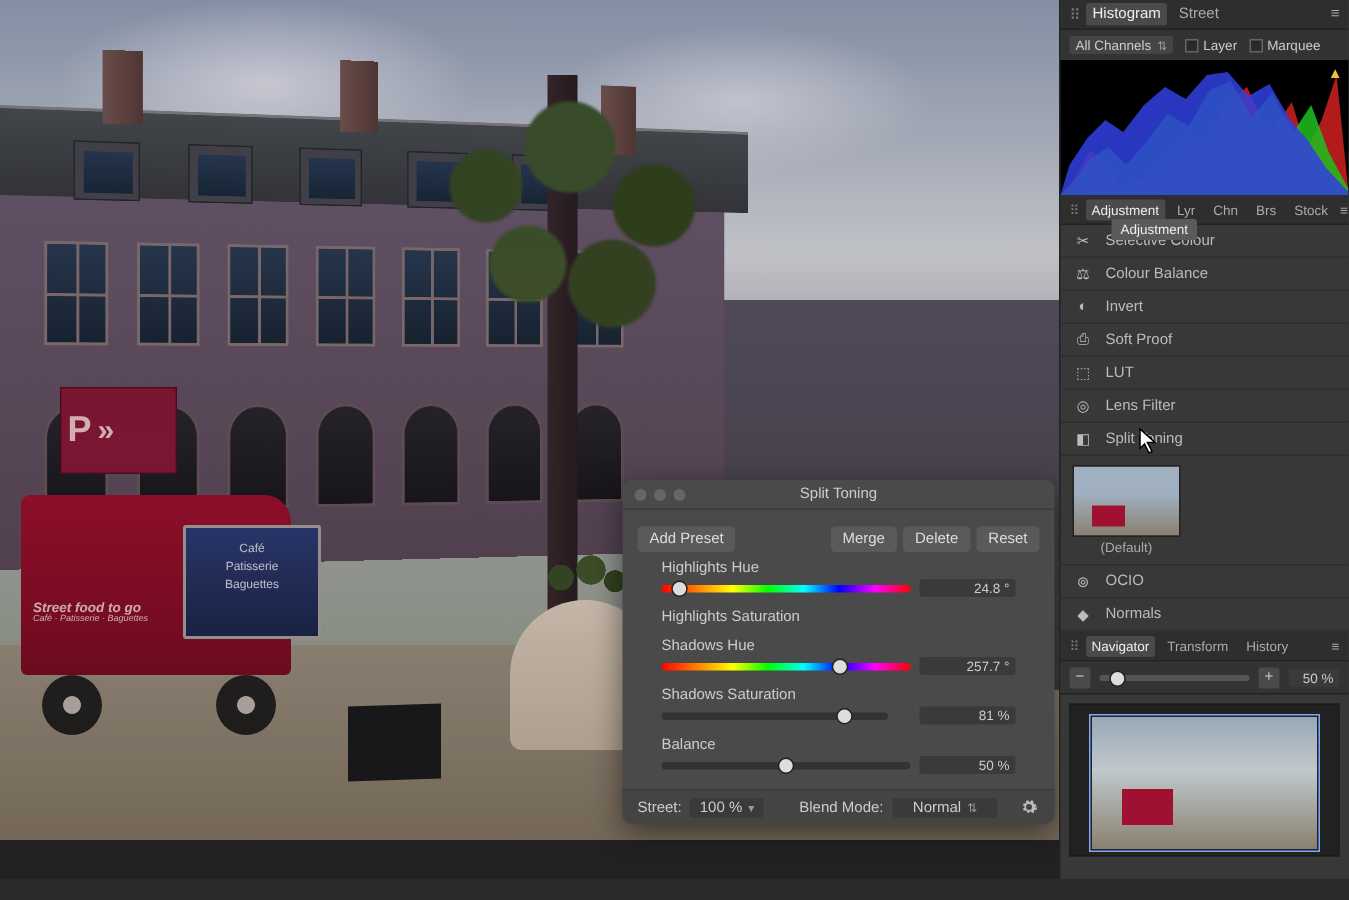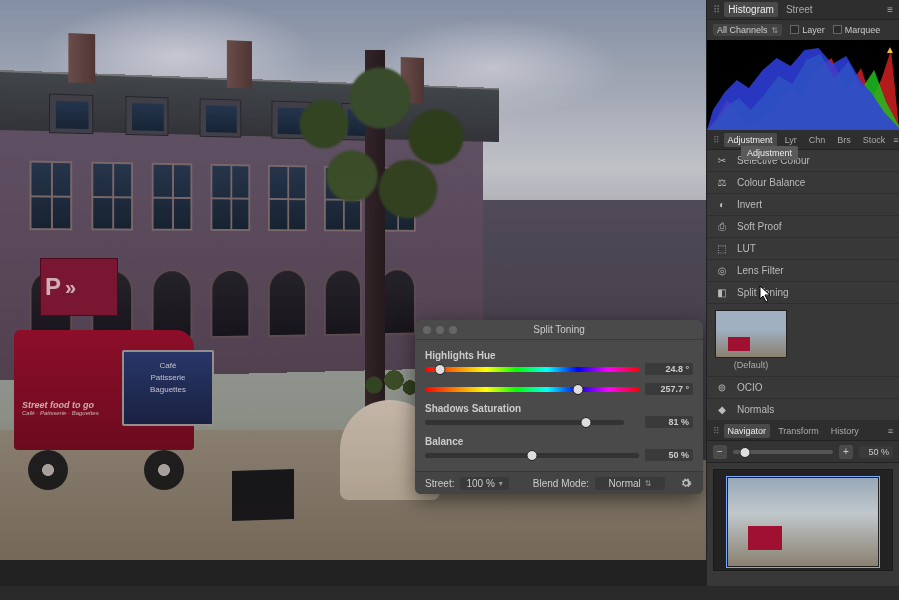--- a/index.html
+++ b/index.html
@@ -150,34 +150,34 @@
   position: relative; border-bottom: 1px solid #3a3a3a;
 }
 .traffic { position: absolute; left: 8px; display: flex; gap: 5px; }
 .traffic span { width: 8px; height: 8px; border-radius: 50%; background: #666; }
 .panel-body { padding: 6px 10px 2px; }
 .panel-row { display: flex; align-items: center; justify-content: space-between; margin: 5px 0; }
 .btn {
   background: #5a5a5a; border: none; color: #ddd; padding: 3px 8px; border-radius: 3px;
   font-size: 10px; cursor: pointer;
 }
-.slider-wrap { margin: 4px 0 8px; font-weight: bold; }
+.slider-wrap { margin: 4px 16px 8px; }
 .slider-label { display: flex; justify-content: space-between; margin-bottom: 2px; }
 .slider-track {
   position: relative; height: 5px; border-radius: 3px; background: #333;
 }
 .slider-track.hue {
   background: linear-gradient(90deg, #f00, #ff8000, #ff0, #0f0, #0ff, #00f, #f0f, #f00);
 }
 .slider-thumb {
   position: absolute; top: -3px; width: 11px; height: 11px; border-radius: 50%;
   background: #ddd; border: 1px solid #222; transform: translateX(-50%);
 }
 .val {
-  width: 48px; text-align: right; background: #3a3a3a; padding: 1px 4px; border-radius: 2px;
+  width: 64px; text-align: right; background: #3a3a3a; padding: 1px 4px; border-radius: 2px;
   font-size: 9px;
 }
 .panel-footer {
   border-top: 1px solid #383838; padding: 4px 10px; display: flex; align-items: center;
   gap: 6px; background: #444; border-radius: 0 0 6px 6px;
 }
 .panel-footer .sel {
   background: #3a3a3a; padding: 1px 6px; border-radius: 2px; display: flex; align-items: center; gap: 4px;
 }
 .gear {
@@ -197,21 +197,21 @@
 .tab { padding: 2px 4px; color: #aaa; cursor: pointer; }
 .tab.active { background: #4a4a4a; color: #eee; border-radius: 2px; }
 .menu-icon { margin-left: auto; color: #aaa; cursor: pointer; }
 .hist-ctrl {
   height: 20px; display: flex; align-items: center; padding: 0 6px; gap: 8px;
   background: #333; font-size: 9px;
 }
 .dropdown {
   background: #444; padding: 1px 4px; border-radius: 2px; display: flex; align-items: center; gap: 4px;
 }
-.chk { display: flex; align-items: flex-start; gap: 3px; }
+.chk { display: flex; align-items: flex-end; gap: 3px; }
 .chk i { width: 9px; height: 9px; border: 1px solid #666; background: #2a2a2a; display: inline-block; }
 .histogram {
   height: 90px; background: #000; position: relative; overflow: hidden;
 }
 .histogram svg { width: 100%; height: 100%; }
 .warn-icon { position: absolute; right: 4px; top: 4px; color: #f0c040; font-size: 10px; }
 .tabbar2 { height: 20px; font-size: 9px; }
 .tooltip {
   position: absolute; left: 34px; top: 16px; background: #5a5a5a; color: #eee;
   padding: 2px 6px; border-radius: 2px; font-size: 9px; z-index: 5;
@@ -331,37 +331,51 @@
 <div class="panel">
   <div class="panel-titlebar">
     <div class="traffic">
       <span></span>
       <span></span>
       <span></span>
     </div>
     <span>Split Toning</span>
   </div>
   <div class="panel-body">
+    <div class="panel-row">
+      <button class="btn">Add Preset</button>
+      <div style="display:flex;gap:4px">
+        <button class="btn">Merge</button>
+        <button class="btn">Delete</button>
+        <button class="btn">Reset</button>
+      </div>
+    </div>
 
     <div class="slider-wrap">
       <div class="slider-label">
         <span>Highlights Hue</span>
       </div>
       <div style="display:flex;align-items:center;gap:6px">
         <div class="slider-track hue" style="flex:1">
           <div class="slider-thumb" style="left:7%"></div>
         </div>
         <span class="val">24.8 °</span>
       </div>
     </div>
 
     <div class="slider-wrap">
+      <div class="slider-label">
+        <span>Highlights Saturation</span>
+      </div>
     </div>
 
     <div class="slider-wrap">
+      <div class="slider-label">
+        <span>Shadows Hue</span>
+      </div>
       <div style="display:flex;align-items:center;gap:6px">
         <div class="slider-track hue" style="flex:1">
           <div class="slider-thumb" style="left:71.5%"></div>
         </div>
         <span class="val">257.7 °</span>
       </div>
     </div>
 
     <div class="slider-wrap">
       <div class="slider-label">

